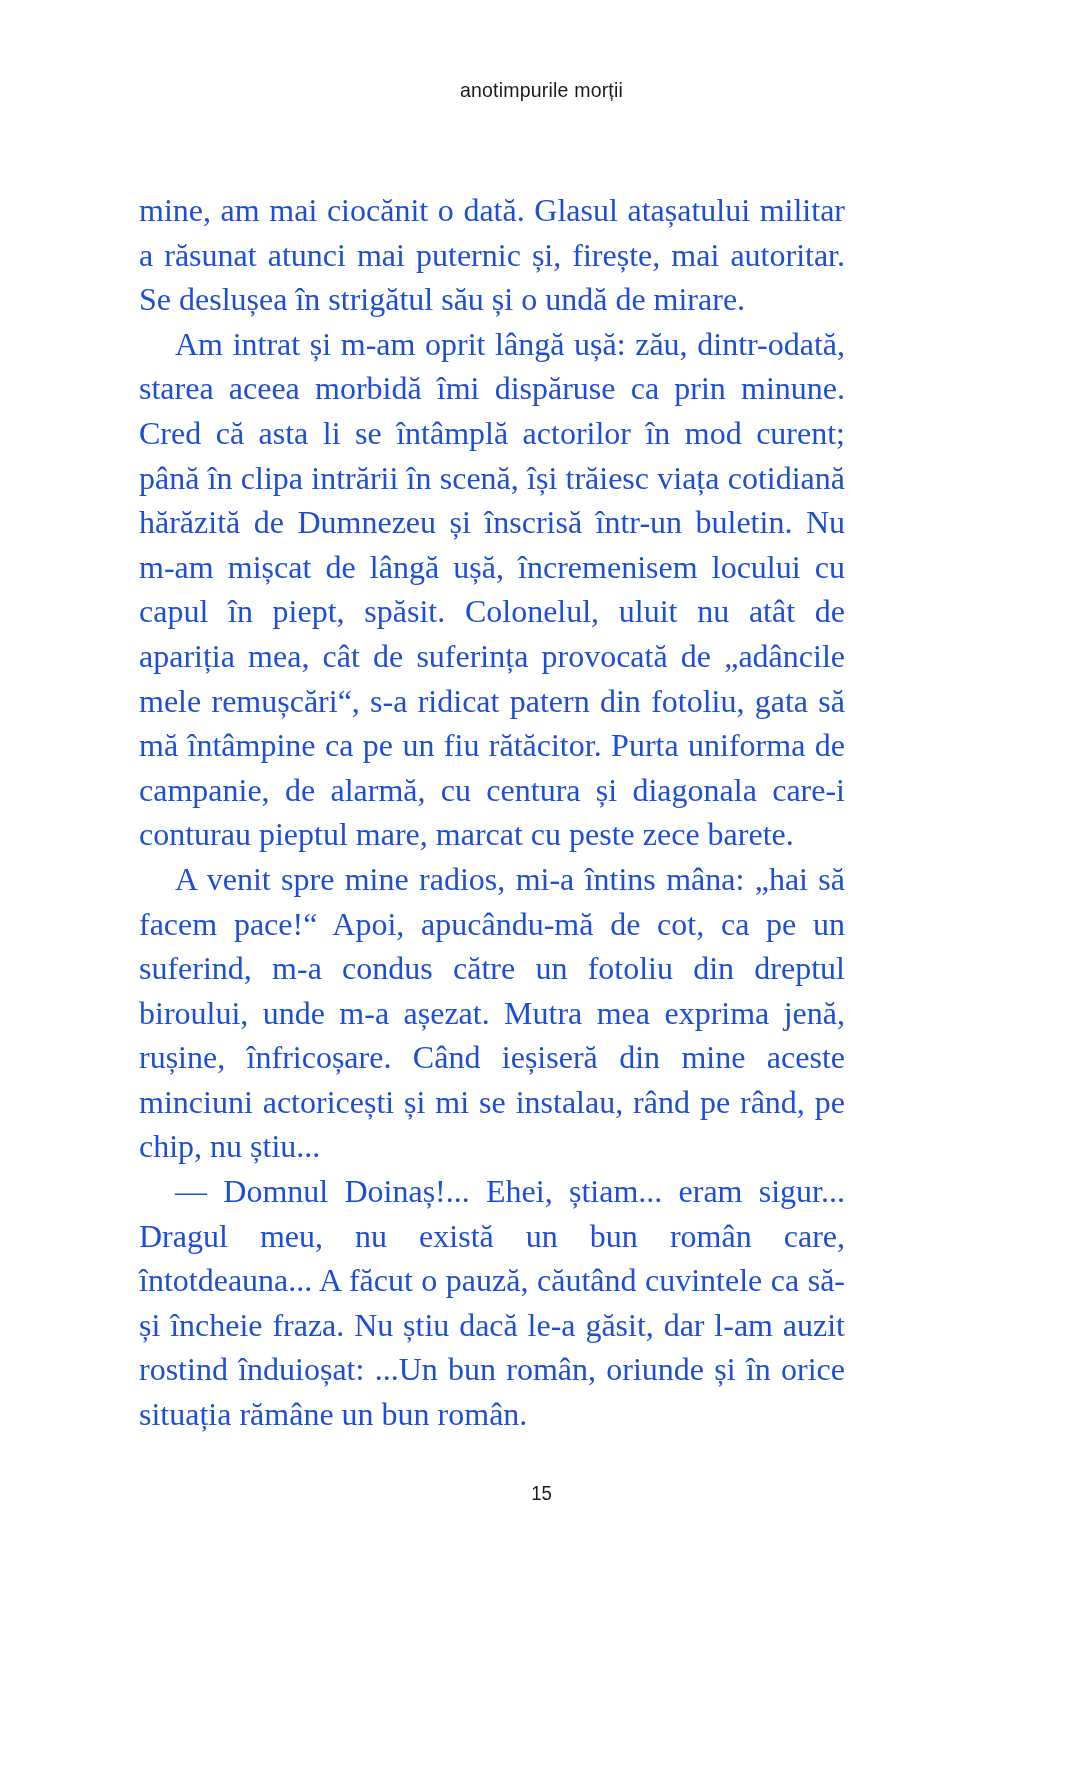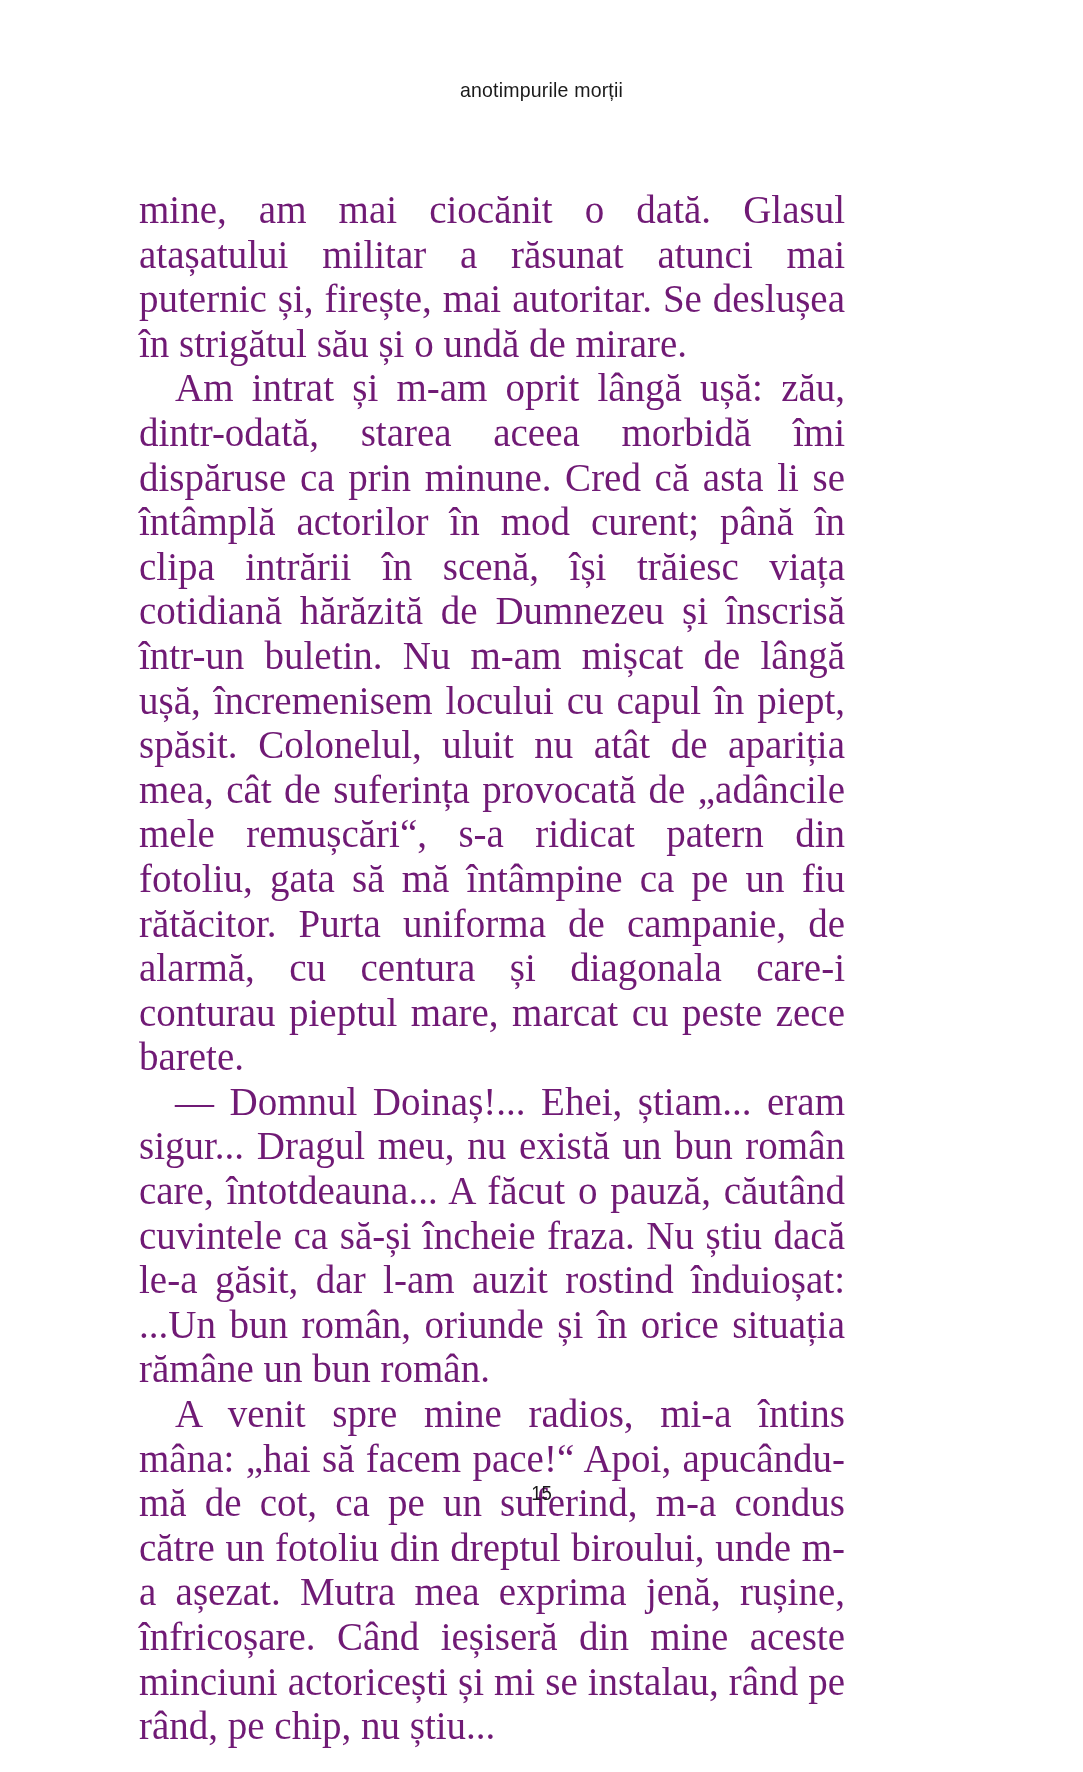--- a/index.html
+++ b/index.html
@@ -26,23 +26,23 @@
     letter-spacing: 0.2px;
     color: #1a1a1a;
     transform: scaleX(0.93);
   }
   .textblock {
     position: absolute;
     top: 188px;
     left: 139px;
     width: 706px;
     font-family: "Liberation Serif", "DejaVu Serif", serif;
-    font-size: 39px;
+    font-size: 32px;
     line-height: 44.6px;
-    color: #701a75;
+    color: #1d4ed8;
     text-align: justify;
     text-justify: inter-word;
     -webkit-hyphens: none;
     hyphens: none;
   }
   .textblock p {
     margin: 0;
     text-indent: 0;
   }
   .textblock p.indent {
@@ -64,19 +64,19 @@
 </head>
 <body>
 
 <div class="page">
 
   <div class="running-head">anotimpurile morții</div>
 
   <div class="textblock">
     <p class="">mine, am mai ciocănit o dată. Glasul atașatului militar a răsunat atunci mai puternic și, firește, mai autoritar. Se deslușea în strigătul său și o undă de mirare.</p>
     <p class="indent">Am intrat și m-am oprit lângă ușă: zău, dintr-odată, starea aceea morbidă îmi dispăruse ca prin minune. Cred că asta li se întâmplă actorilor în mod curent; până în clipa intrării în scenă, își trăiesc viața cotidiană hărăzită de Dumnezeu și înscrisă într-un buletin. Nu m-am mișcat de lângă ușă, încremenisem locului cu capul în piept, spăsit. Colonelul, uluit nu atât de apariția mea, cât de suferința provocată de „adâncile mele remușcări“, s-a ridicat patern din fotoliu, gata să mă întâmpine ca pe un fiu rătăcitor. Purta uniforma de campanie, de alarmă, cu centura și diagonala care-i conturau pieptul mare, marcat cu peste zece barete.</p>
+    <p class="indent">A venit spre mine radios, mi-a întins mâna: „hai să facem pace!“ Apoi, apucându-mă de cot, ca pe un suferind, m-a condus către un fotoliu din dreptul biroului, unde m-a așezat. Mutra mea exprima jenă, rușine, înfricoșare. Când ieșiseră din mine aceste minciuni actoricești și mi se instalau, rând pe rând, pe chip, nu știu...</p>
     <p class="indent">— Domnul Doinaș!... Ehei, știam... eram sigur... Dragul meu, nu există un bun român care, întotdeauna... A făcut o pauză, căutând cuvintele ca să-și încheie fraza. Nu știu dacă le-a găsit, dar l-am auzit rostind înduioșat: ...Un bun român, oriunde și în orice situația rămâne un bun român.</p>
-    <p class="indent">A venit spre mine radios, mi-a întins mâna: „hai să facem pace!“ Apoi, apucându-mă de cot, ca pe un suferind, m-a condus către un fotoliu din dreptul biroului, unde m-a așezat. Mutra mea exprima jenă, rușine, înfricoșare. Când ieșiseră din mine aceste minciuni actoricești și mi se instalau, rând pe rând, pe chip, nu știu...</p>
   </div>
 
   <div class="folio">15</div>
 
 </div>
 
 </body></html>

